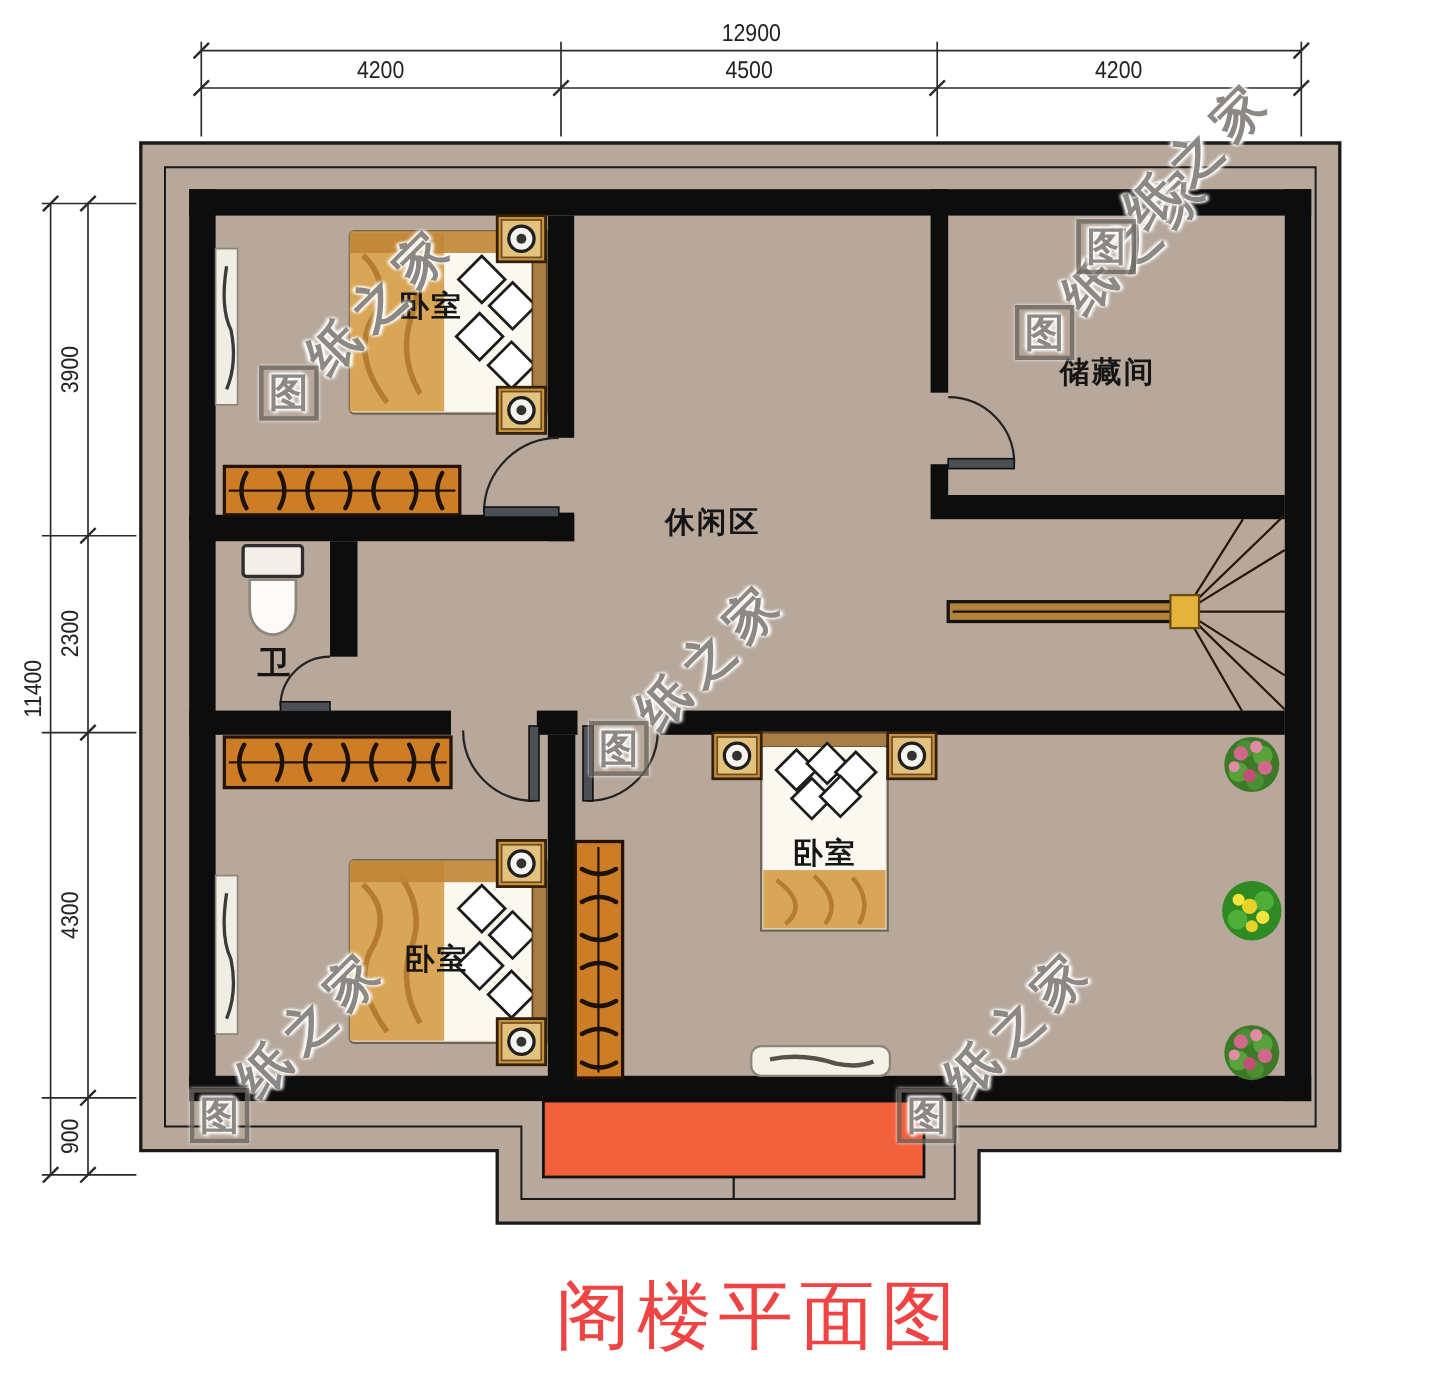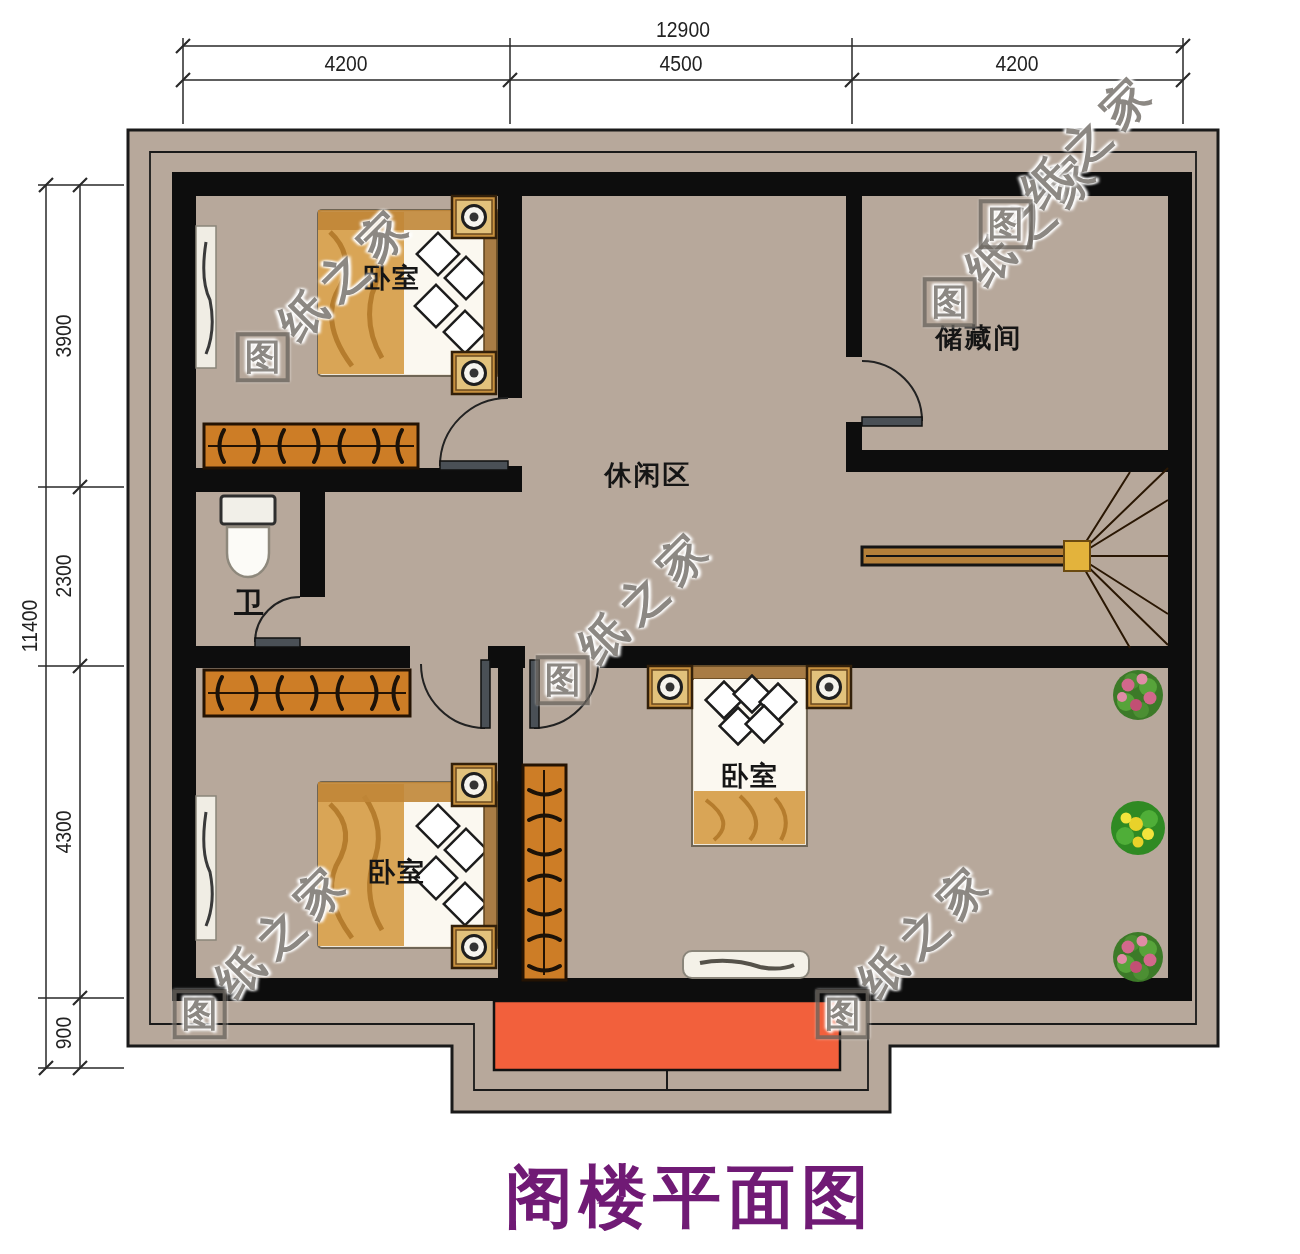--- a/index.html
+++ b/index.html
@@ -31,21 +31,21 @@
   .stair-flight{background-color:#d79138;
     background-image:repeating-linear-gradient(90deg,#7a4b12 0 2.5px,#c9882e 2.5px 7px,#eab35f 7px 13px,#c9882e 13px 20px);}
   .stair-winder{background-color:#c9882e;
     background-image:conic-gradient(from 300deg at 14% 48%, #8a5a16, #d89538 60deg, #f0bb66 100deg, #b2711f 150deg, #8a5a16 200deg);}
   
   .lbl{position:absolute;transform:translate(-50%,-50%);color:#151515;font-weight:700;white-space:nowrap;}
   .room-lbl{font-size:27px;letter-spacing:2px;}
   .dim{position:absolute;transform:translate(-50%,-50%) scaleX(.88);font-size:22px;color:#222;
        font-weight:400;letter-spacing:0px;white-space:nowrap;}
   .dim-v{transform:translate(-50%,-50%) rotate(-90deg) scaleX(.88);}
-  .title{position:absolute;transform:translate(-50%,-50%);font-size:68px;font-weight:700;color:#701a75;
+  .title{position:absolute;transform:translate(-50%,-50%);font-size:68px;font-weight:400;color:#ef4444;
          letter-spacing:6px;white-space:nowrap;}
   
   .wm{position:absolute;transform:translate(-50%,-50%) rotate(-45deg);display:flex;align-items:center;gap:8px;
       color:rgba(108,102,96,.78);font-weight:700;white-space:nowrap;
       text-shadow:0 0 3px #fff,0 0 3px #fff,2px 2px 3px #fff,-2px -2px 3px #fff;}
   .wm .wlogo{display:inline-block;border:4px solid rgba(108,102,96,.78);padding:1px 5px;
       transform:rotate(45deg);font-size:36px;line-height:1.1;box-shadow:0 0 3px rgba(255,255,255,.9);}
   .wm .wrest{font-size:46px;letter-spacing:10px;}
 </style>
 </head>
@@ -222,21 +222,21 @@
         <circle cx="-12" cy="-10" r="5.5" fill="#f2e43c"></circle>
           <circle cx="0" cy="14" r="5.5" fill="#e8d22a"></circle>
       </g>
       <use href="#plantP" x="1138" y="957"></use>
       <rect x="683" y="951" width="126" height="27" rx="9" fill="#f4f1e8" stroke="#8a857a" stroke-width="2"></rect>
       <path d="M700,963 q30,-6 60,4 q20,4 34,-2" stroke="#55524a" stroke-width="4" fill="none"></path>
     </g>
   </svg>
 
   <div class="lbl room-lbl" style="left:392px;top:278px;">卧室</div>
-  <div class="lbl room-lbl" style="left:979px;top:338px;">储藏间</div>
+  <div class="lbl room-lbl" style="left:1007px;top:338px;">储藏间</div>
   <div class="lbl room-lbl" style="left:648px;top:475px;">休闲区</div>
   <div class="lbl" style="left:249px;top:603px;font-size:30px;">卫</div>
   <div class="lbl room-lbl" style="left:397px;top:872px;">卧室</div>
   <div class="lbl room-lbl" style="left:750px;top:776px;">卧室</div>
 
   <div class="dim" style="left:683px;top:30px;">12900</div>
   <div class="dim" style="left:346px;top:64px;">4200</div>
   <div class="dim" style="left:681px;top:64px;">4500</div>
   <div class="dim" style="left:1017px;top:64px;">4200</div>
   <div class="dim dim-v" style="left:30px;top:626px;">11400</div>

